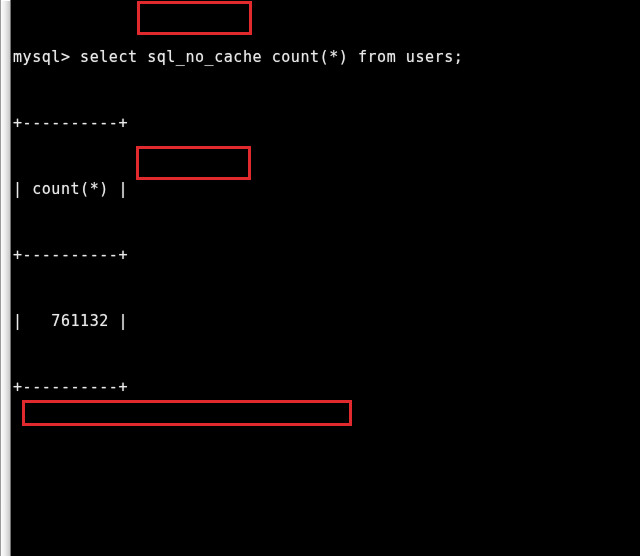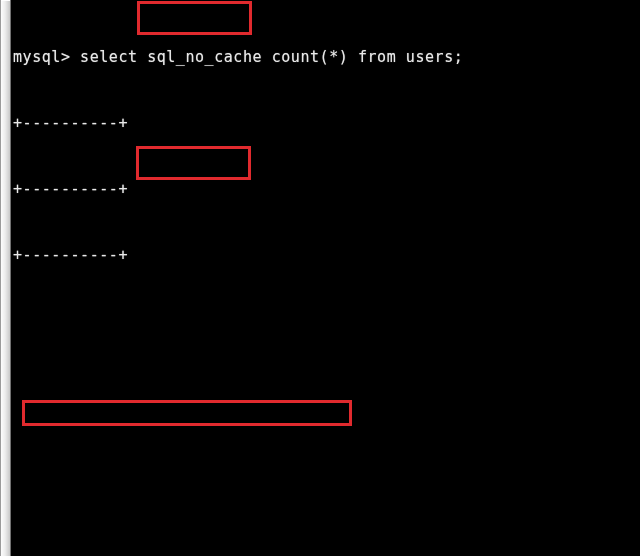--- a/index.html
+++ b/index.html
@@ -90,21 +90,23 @@
 
 <div id="terminal-window">
 
   <div id="scrollbar">
     <div id="scroll-thumb"></div>
   </div>
 
   <div id="console-text">
     <div class="line">mysql&gt; select sql_no_cache count(*) from users;</div>
     <div class="line">+----------+</div>
+    <div class="line">| count(*) |</div>
     <div class="line">+----------+</div>
+    <div class="line">|   761132 |</div>
     <div class="line">+----------+</div>
     <div class="line"></div>
     
     
     
     
     
     
     
     

